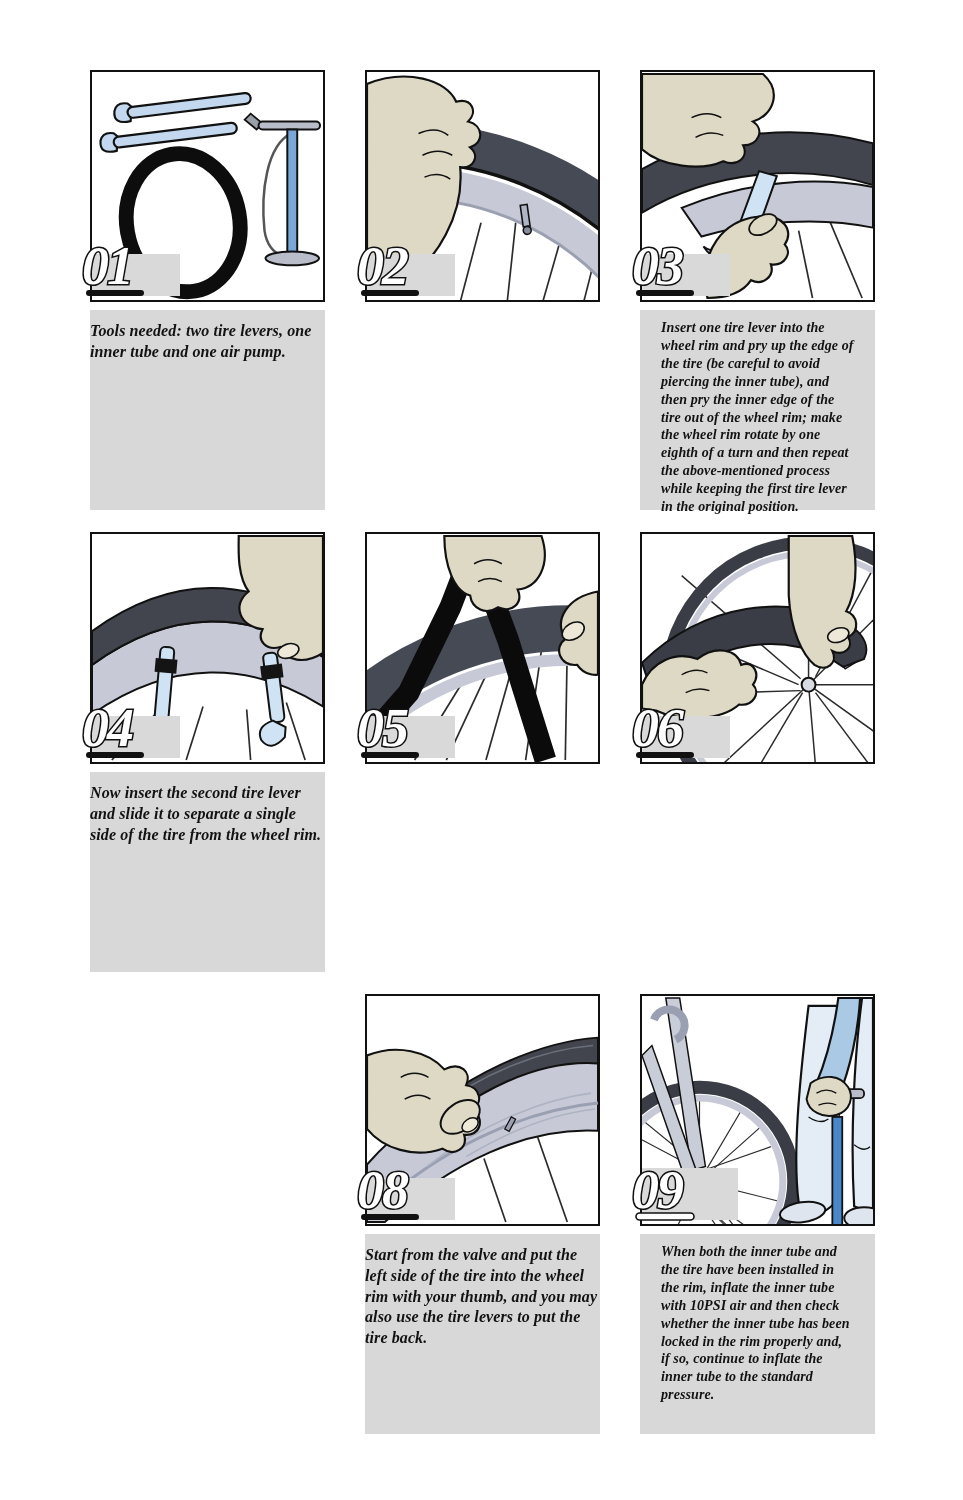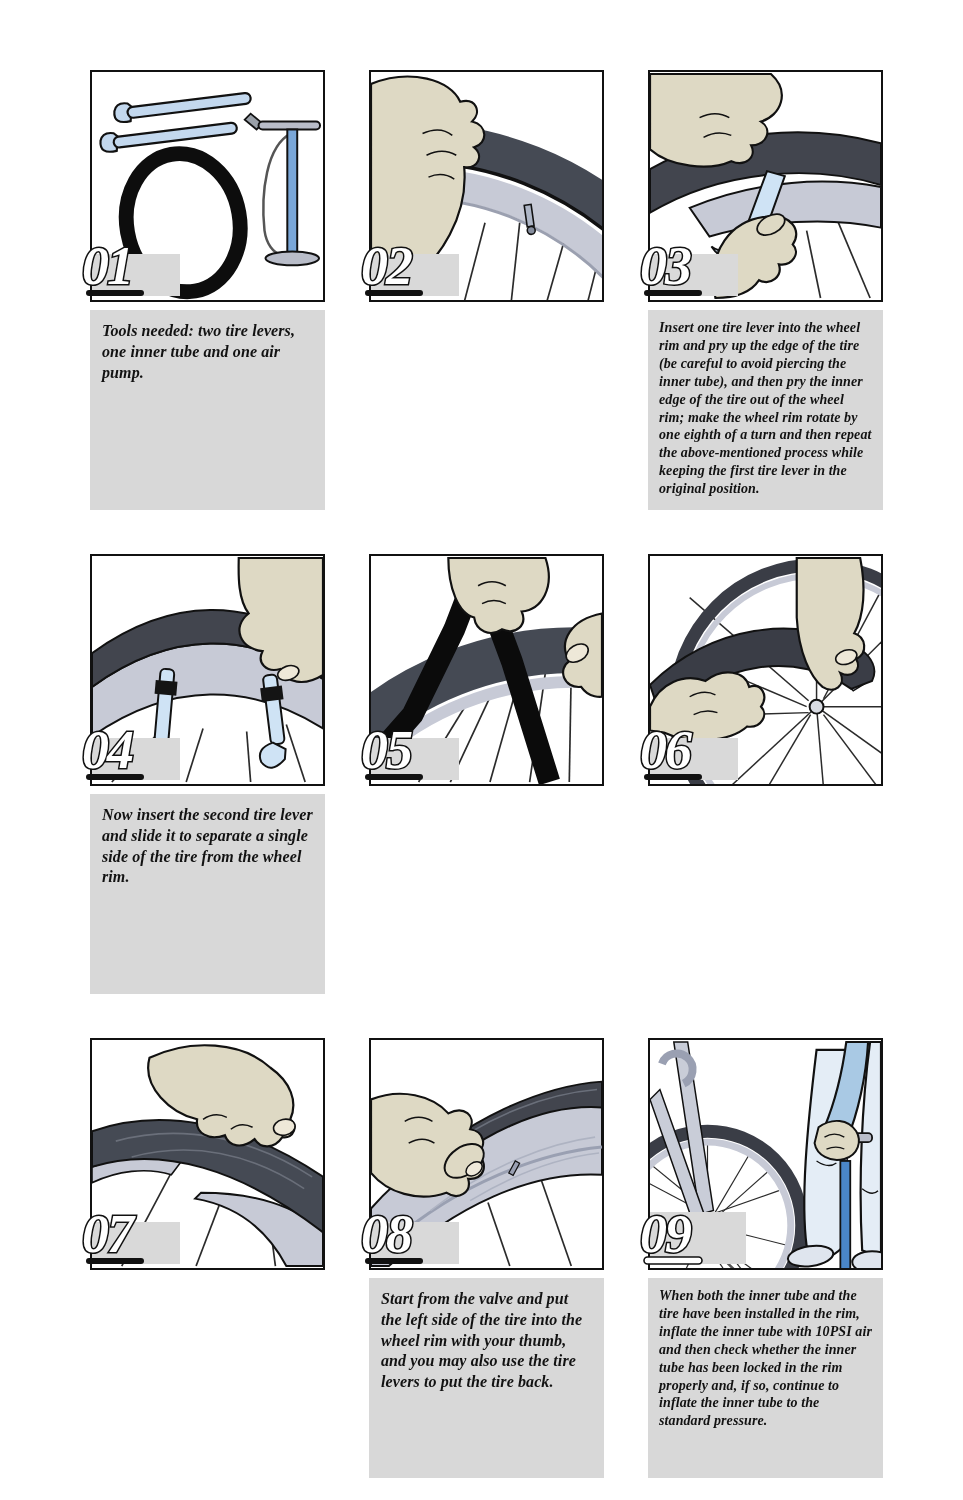--- a/index.html
+++ b/index.html
@@ -1,27 +1,27 @@
 <!DOCTYPE html>
 <html><head>
 <meta charset="utf-8">
 <style>
   html,body{margin:0;padding:0;background:#fff;}
   body{width:963px;height:1500px;position:relative;font-family:"Liberation Serif","DejaVu Serif",serif;}
   .sheet{position:absolute;left:0;top:0;width:963px;height:1500px;background:#fff;}
-  .grid{position:absolute;left:90px;top:70px;display:grid;grid-template-columns:repeat(3,235px);column-gap:40px;row-gap:22px;gap:44px;}
+  .grid{position:absolute;left:90px;top:70px;display:grid;grid-template-columns:repeat(3,235px);column-gap:40px;row-gap:22px;}
   .step{display:flex;flex-direction:column;}
   .panel-wrap{position:relative;width:235px;height:232px;}
   .panel{position:absolute;inset:0;background:#fff;border:2px solid #111;box-sizing:border-box;overflow:hidden;}
   .panel svg.illus{display:block;width:100%;height:100%;}
   .badge{position:absolute;left:-12px;bottom:0px;width:120px;height:70px;z-index:3;pointer-events:none;}
   .desc{margin-top:8px;width:235px;height:200px;box-sizing:border-box;background:#d8d8d8;
-        padding:11px 12px;color:#121212;font-weight:bold;font-style:italic;
+        padding:11px 0;color:#121212;font-weight:bold;font-style:italic;
         font-size:16px;line-height:1.3;letter-spacing:0.1px;}
-  .desc.small{font-size:14px;line-height:1.28;padding:9px 11px;}
+  .desc.small{font-size:14px;line-height:1.28;padding:9px 21px;}
   .num-text{font-family:"Liberation Serif","DejaVu Serif",serif;font-style:italic;font-weight:bold;}
 </style>
 </head>
 <body>
 
 <div class="sheet">
 <div class="grid">
 
   <div class="step">
     <div class="panel-wrap">
@@ -227,43 +227,20 @@
       </div>
       <svg class="badge" viewBox="0 0 120 70" style="overflow:visible">
         <rect x="14" y="22" width="88" height="42" fill="#d9d9d9"></rect>
         <text class="num-text" x="4" y="52" font-size="54" letter-spacing="-2" fill="#fff" stroke="#111" stroke-width="3" paint-order="stroke">06</text>
         <rect x="8" y="58" width="58" height="6" rx="3" fill="#111"></rect>
       </svg>
     </div>
   </div>
 
   <div class="step">
-    <div class="panel-wrap">
-      <div class="panel">
-        <svg class="illus" viewBox="0 0 233 226">
-          <line x1="30" y1="226" x2="82" y2="128" stroke="#2b2b2b" stroke-width="1.7"></line>
-          <line x1="105" y1="226" x2="132" y2="155" stroke="#2b2b2b" stroke-width="1.7"></line>
-          <line x1="185" y1="226" x2="178" y2="172" stroke="#2b2b2b" stroke-width="1.7"></line>
-          <path d="M0,126 C40,112 70,110 92,118 L80,134 C55,126 25,130 0,142 Z" fill="#c7cad6" stroke="#111" stroke-width="1.6"></path>
-          <path d="M110,152 C165,152 208,166 233,192 L233,226 L196,226 C178,192 150,166 104,158 Z" fill="#c7cad6" stroke="#111" stroke-width="2"></path>
-          <path d="M0,90 C70,66 150,80 233,136 L233,192 C150,128 70,104 0,126 Z" fill="#454a54" stroke="#111" stroke-width="2"></path>
-          <path d="M24,100 C90,82 160,96 222,136 M40,116 C100,100 160,112 214,148" fill="none" stroke="#6a6f7a" stroke-width="1.6"></path>
-          <g>
-            <path d="M58,16 C100,-4 152,0 180,26 C200,40 208,60 200,78 C208,84 204,98 192,96 C184,108 170,108 164,98 C152,108 138,106 134,94 C118,100 104,92 106,78 C80,72 50,46 58,16 Z" fill="#ded9c4" stroke="#111" stroke-width="2.2"></path>
-            <path d="M112,78 q12,-8 24,-2 M140,88 q10,-8 22,-2" fill="none" stroke="#111" stroke-width="1.5"></path>
-            <ellipse cx="194" cy="86" rx="11" ry="8" transform="rotate(-12 194 86)" fill="#eee8d8" stroke="#111" stroke-width="1.6"></ellipse>
-          </g>
-        </svg>
-      </div>
-      <svg class="badge" viewBox="0 0 120 70" style="overflow:visible">
-        <rect x="14" y="22" width="88" height="42" fill="#d9d9d9"></rect>
-        <text class="num-text" x="4" y="52" font-size="54" letter-spacing="-2" fill="#fff" stroke="#111" stroke-width="3" paint-order="stroke">07</text>
-        <rect x="8" y="58" width="58" height="6" rx="3" fill="#111"></rect>
-      </svg>
-    </div>
   </div>
 
   <div class="step">
     <div class="panel-wrap">
       <div class="panel">
         <svg class="illus" viewBox="0 0 233 226">
           <path d="M0,168 C60,100 150,62 233,56 L233,134 C160,130 85,166 18,226 L0,226 Z" fill="#c7cad6" stroke="#111" stroke-width="2"></path>
           <path d="M20,202 C90,142 170,112 233,106" fill="none" stroke="#9aa0b2" stroke-width="3"></path>
           <path d="M60,170 C120,124 180,102 226,96 M100,160 C150,130 195,116 230,112" fill="none" stroke="#aeb3c2" stroke-width="1.6"></path>
           <line x1="172" y1="140" x2="202" y2="226" stroke="#2b2b2b" stroke-width="1.7"></line>

